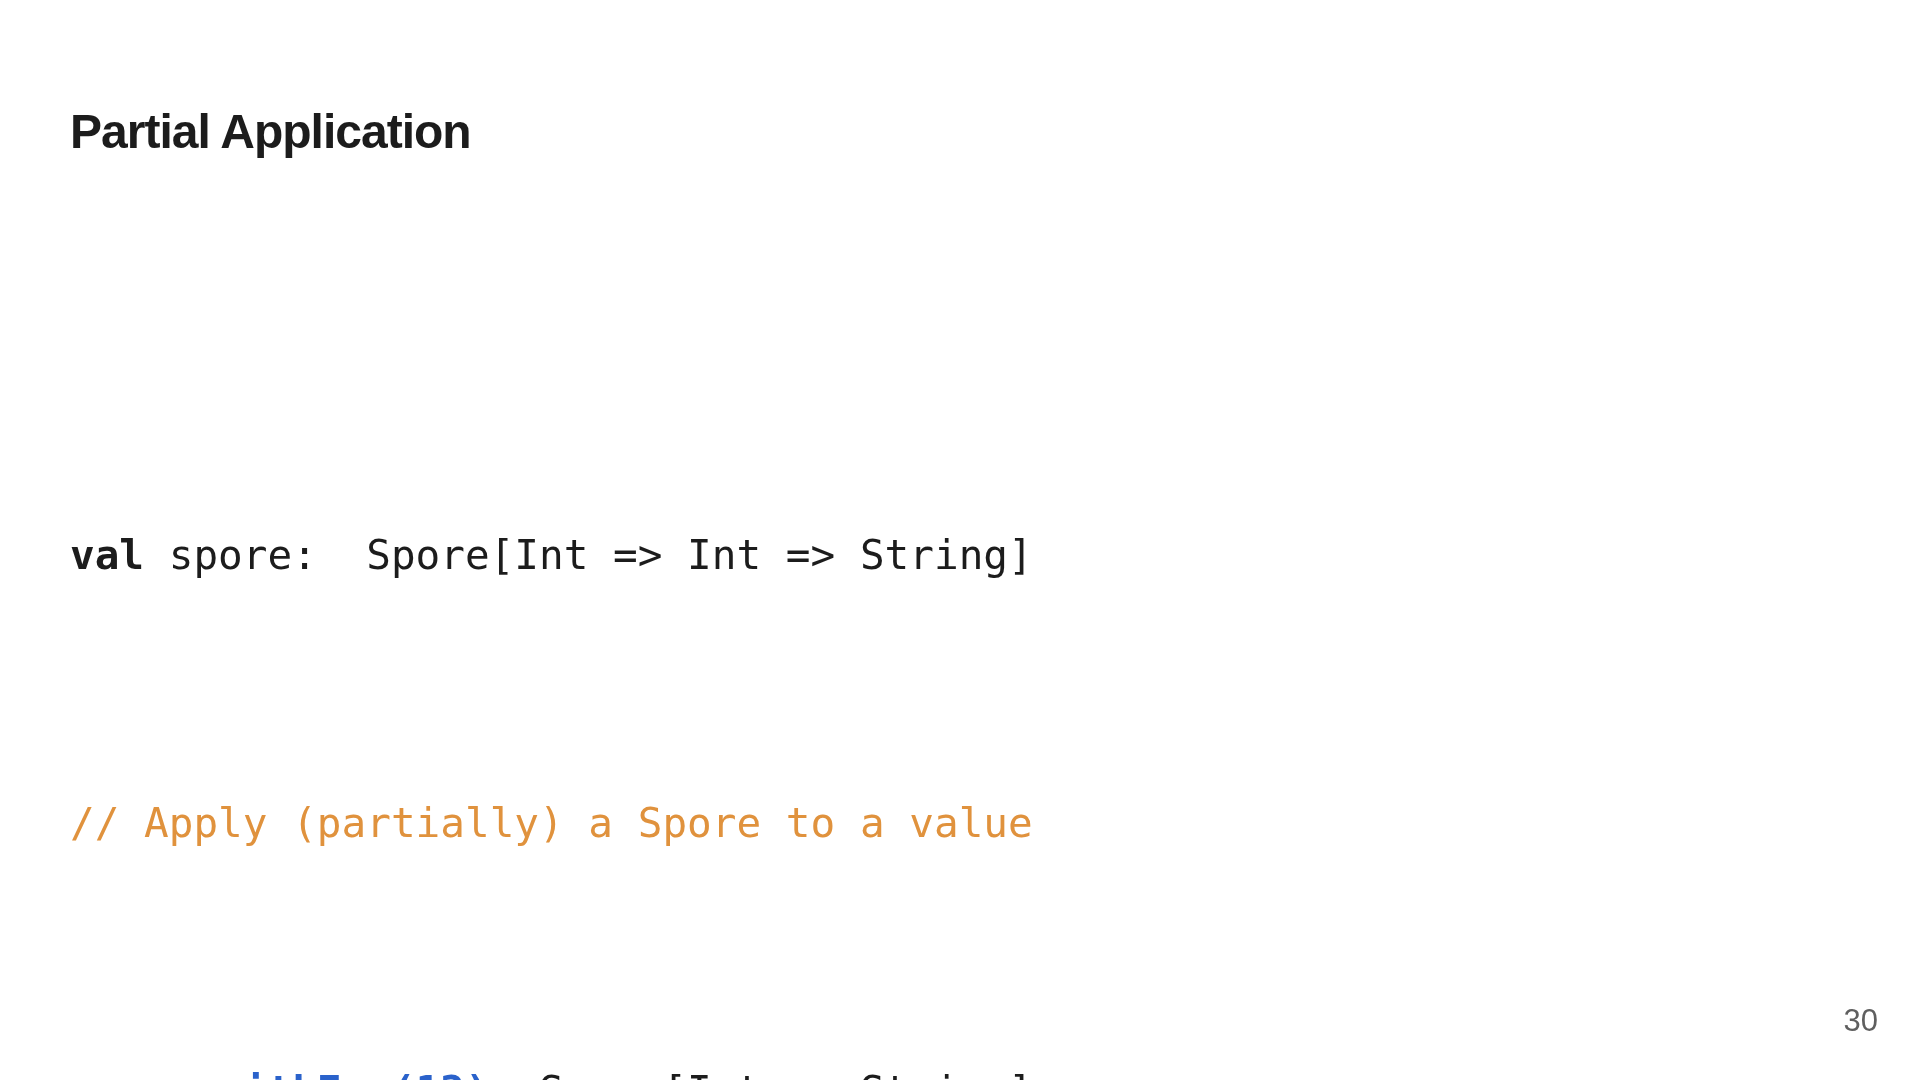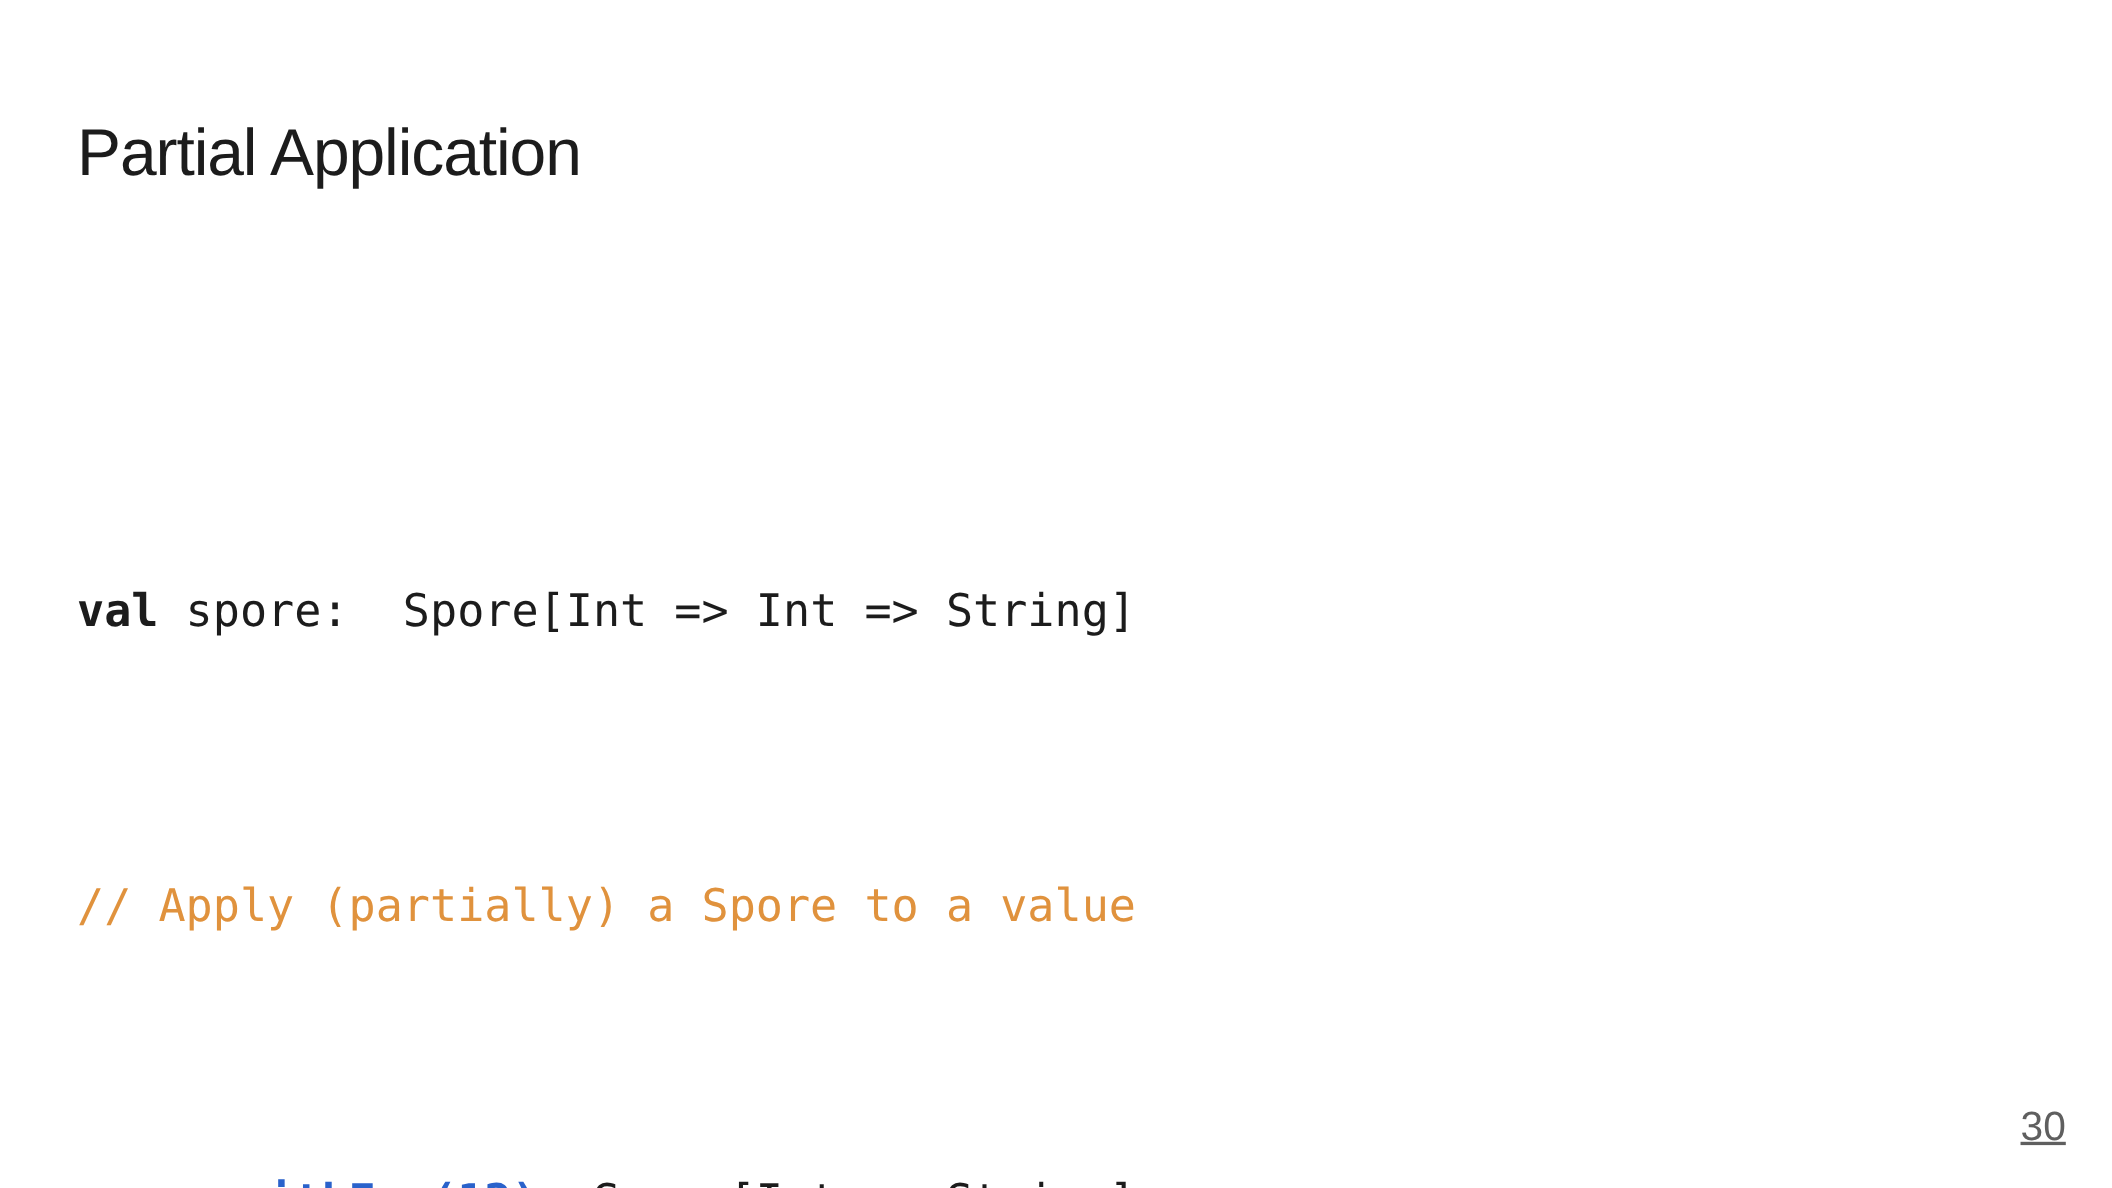--- a/index.html
+++ b/index.html
@@ -11,22 +11,22 @@
     width: 1920px;
     height: 1080px;
     background: #ffffff;
   }
 
   .slide-title {
     position: absolute;
     left: 70px;
     top: 104px;
     font-family: "Liberation Sans", sans-serif;
-    font-size: 60px;
-    font-weight: 400;
+    font-size: 48px;
+    font-weight: 700;
     letter-spacing: -1px;
     color: var(--code-black, #1c1c1c);
   }
 
   .code {
     position: absolute;
     left: 70px;
     top: 254px;
     font-family: "DejaVu Sans Mono", "Liberation Mono", monospace;
     font-size: 41px;
@@ -44,23 +44,22 @@
     text-decoration-line: underline;
     text-decoration-thickness: 3.5px;
     text-underline-offset: 7px;
   }
 
   .page-number {
     position: absolute;
     right: 42px;
     top: 1003px;
     font-family: "Liberation Sans", sans-serif;
-    font-size: 37px;
+    font-size: 31px;
     color: var(--page-gray, #5f5f5f);
-    text-decoration: underline;
   }
 </style>
 </head>
 <body>
 
 <div class="slide">
 
   <h1 class="slide-title">Partial Application</h1>
 
   <div class="code">

